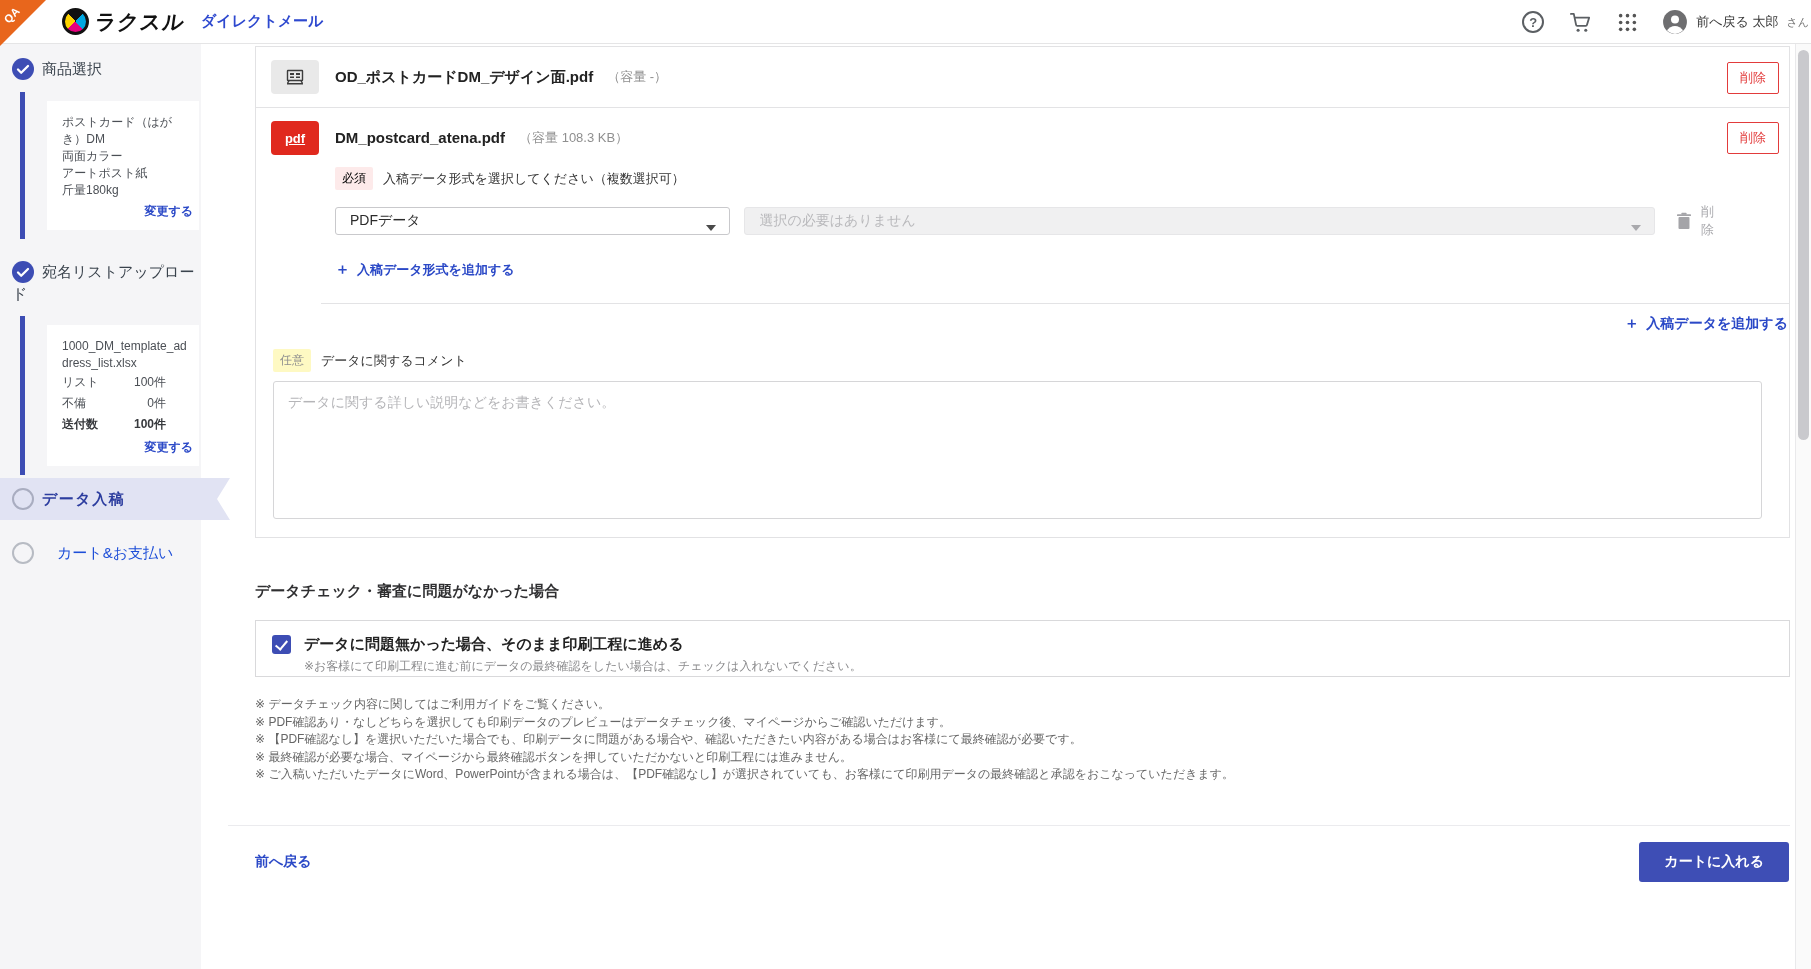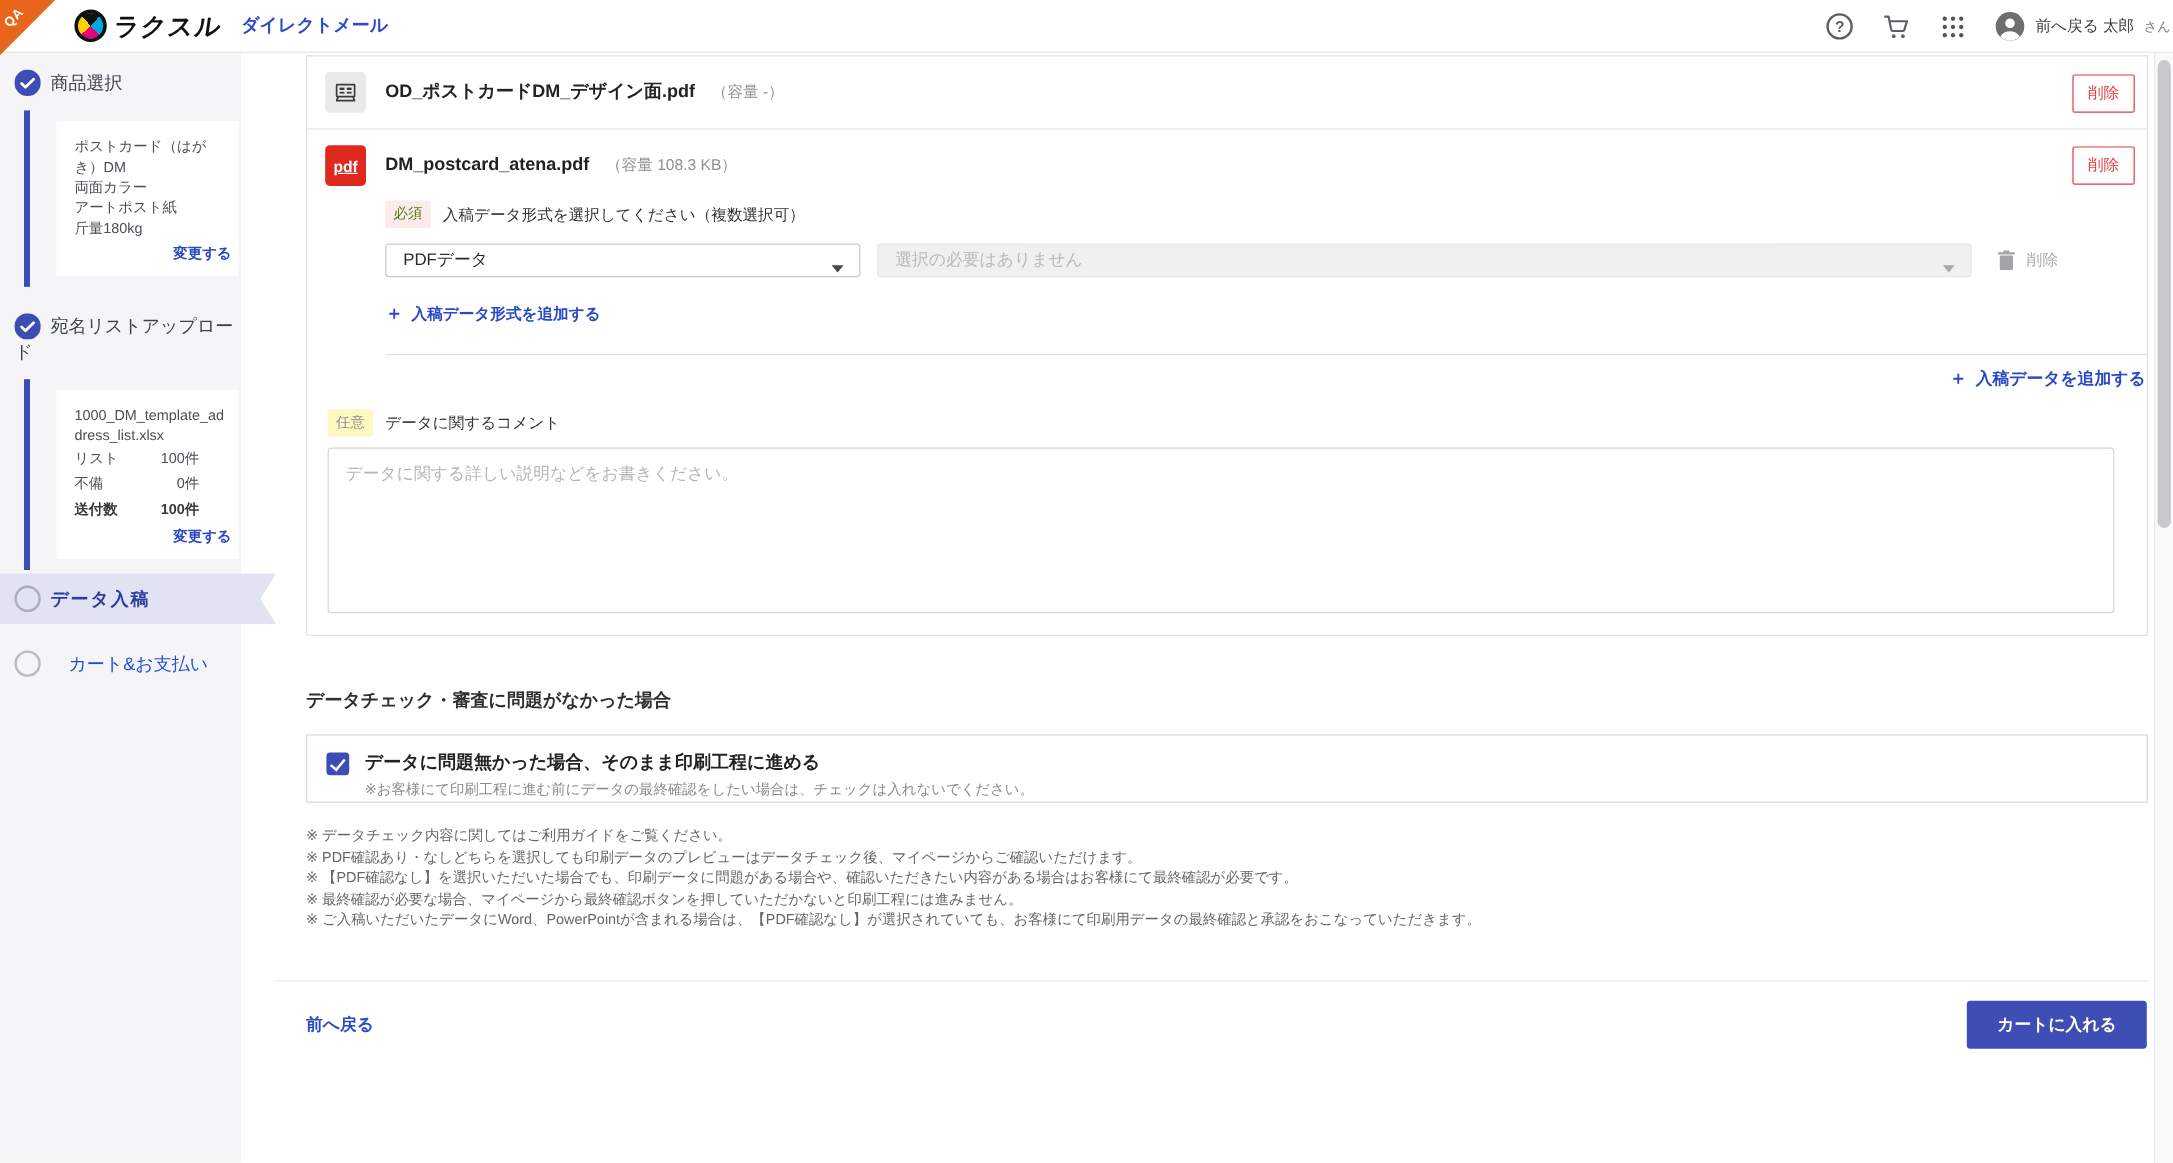--- a/index.html
+++ b/index.html
@@ -52,34 +52,34 @@
   .kv { display:flex; justify-content:space-between; width:104px; line-height:21px; }
   .kv.bold { font-weight:bold; color:#37393d; }
   .chg { display:block; text-align:right; color:#2b49c7; font-weight:bold; font-size:12px;
     margin-top:4px; text-decoration:none; cursor:pointer; }
   .step2-wrap { margin-top:17px; }
 
   
   .panel { width:1535px; border:1px solid #e2e2e4; background:#fff; }
   .frow { display:flex; align-items:flex-start; padding:13px 10px 0 15px; }
   .frow1 { padding-bottom:13px; align-items:center; }
-  .ficon { width:34px; height:34px; border-radius:4px; flex-shrink:0;
+  .ficon { width:48px; height:34px; border-radius:4px; flex-shrink:0;
     display:flex; align-items:center; justify-content:center;text-decoration:underline; }
   .ficon.gray { background:#e9e9e9; }
   .ficon.red  { background:#e0291e; color:#fff; font-size:13px; font-weight:bold; }
   .fname { font-size:15px; font-weight:bold; color:#222; margin-left:16px; line-height:34px; }
   .fsize { font-size:13px; color:#8f8f8f; margin-left:14px; line-height:34px; }
   .del { margin-left:auto; width:52px; height:32px; background:#fff; border:1px solid #e23b3b;
     border-radius:2px; color:#e23b3b; font-size:13px; cursor:pointer;
     font-family:inherit; flex-shrink:0; margin-top:1px; }
   .hr { border-top:1px solid #e3e3e5; }
   .f2body { flex:1; margin-left:16px; }
   .badge-line { display:flex; align-items:center; margin-top:12px; }
   .badge { font-size:12px; padding:3px 7px; border-radius:2px; flex-shrink:0; }
-  .badge.req { background:#fdeaea; color:#4d7c0f; }
+  .badge.req { background:#fdeaea; color:#000000; }
   .badge.opt { background:#fef9c3; color:#8f8f8f; }
   .badge-txt { font-size:13px; color:#333; margin-left:10px; }
   .sel-row { display:flex; align-items:center; margin-top:13px; }
   .sel { height:28px; border:1px solid #c9c9cc; border-radius:3px; background:#fff;
     display:flex; align-items:center; padding:0 30px 0 14px; font-size:14px; color:#2b2b2b;
     position:relative; cursor:pointer; }
   .sel::after { content:""; position:absolute; right:13px; top:17px; width:0; height:0;
     border-left:5px solid transparent; border-right:5px solid transparent; border-top:6px solid #4a4a4a; }
   .sel.s1 { width:396px; }
   .sel.s2 { width:912px; margin-left:14px; background:#f0f0f1; border-color:#e6e6e8; color:#b9b9bc; }

